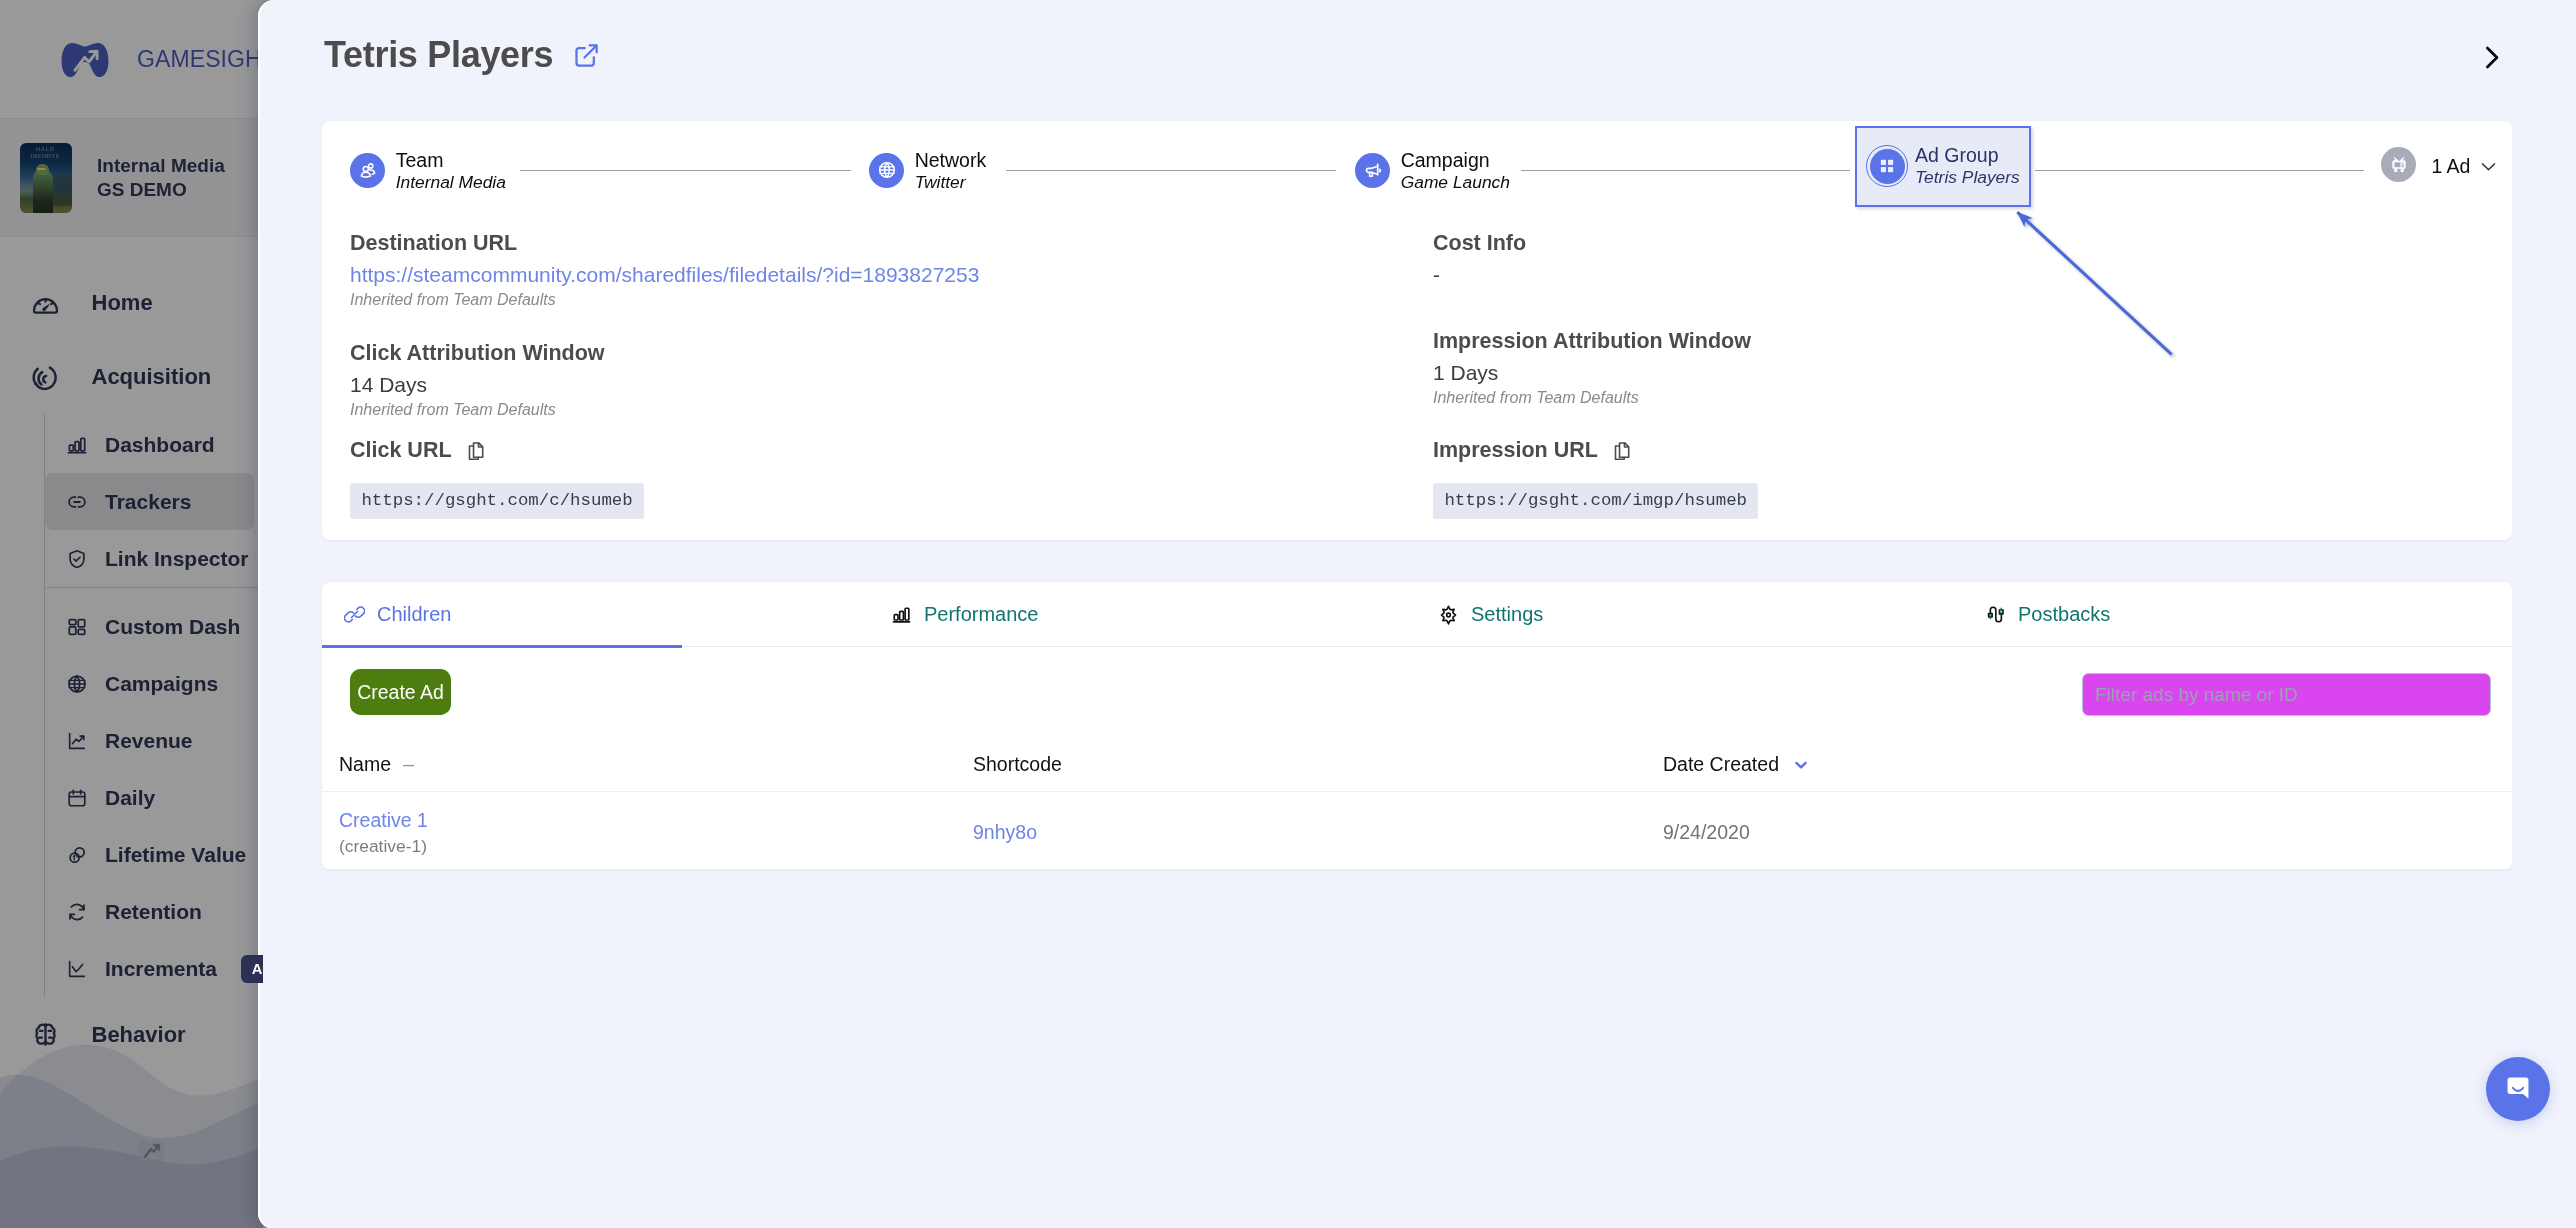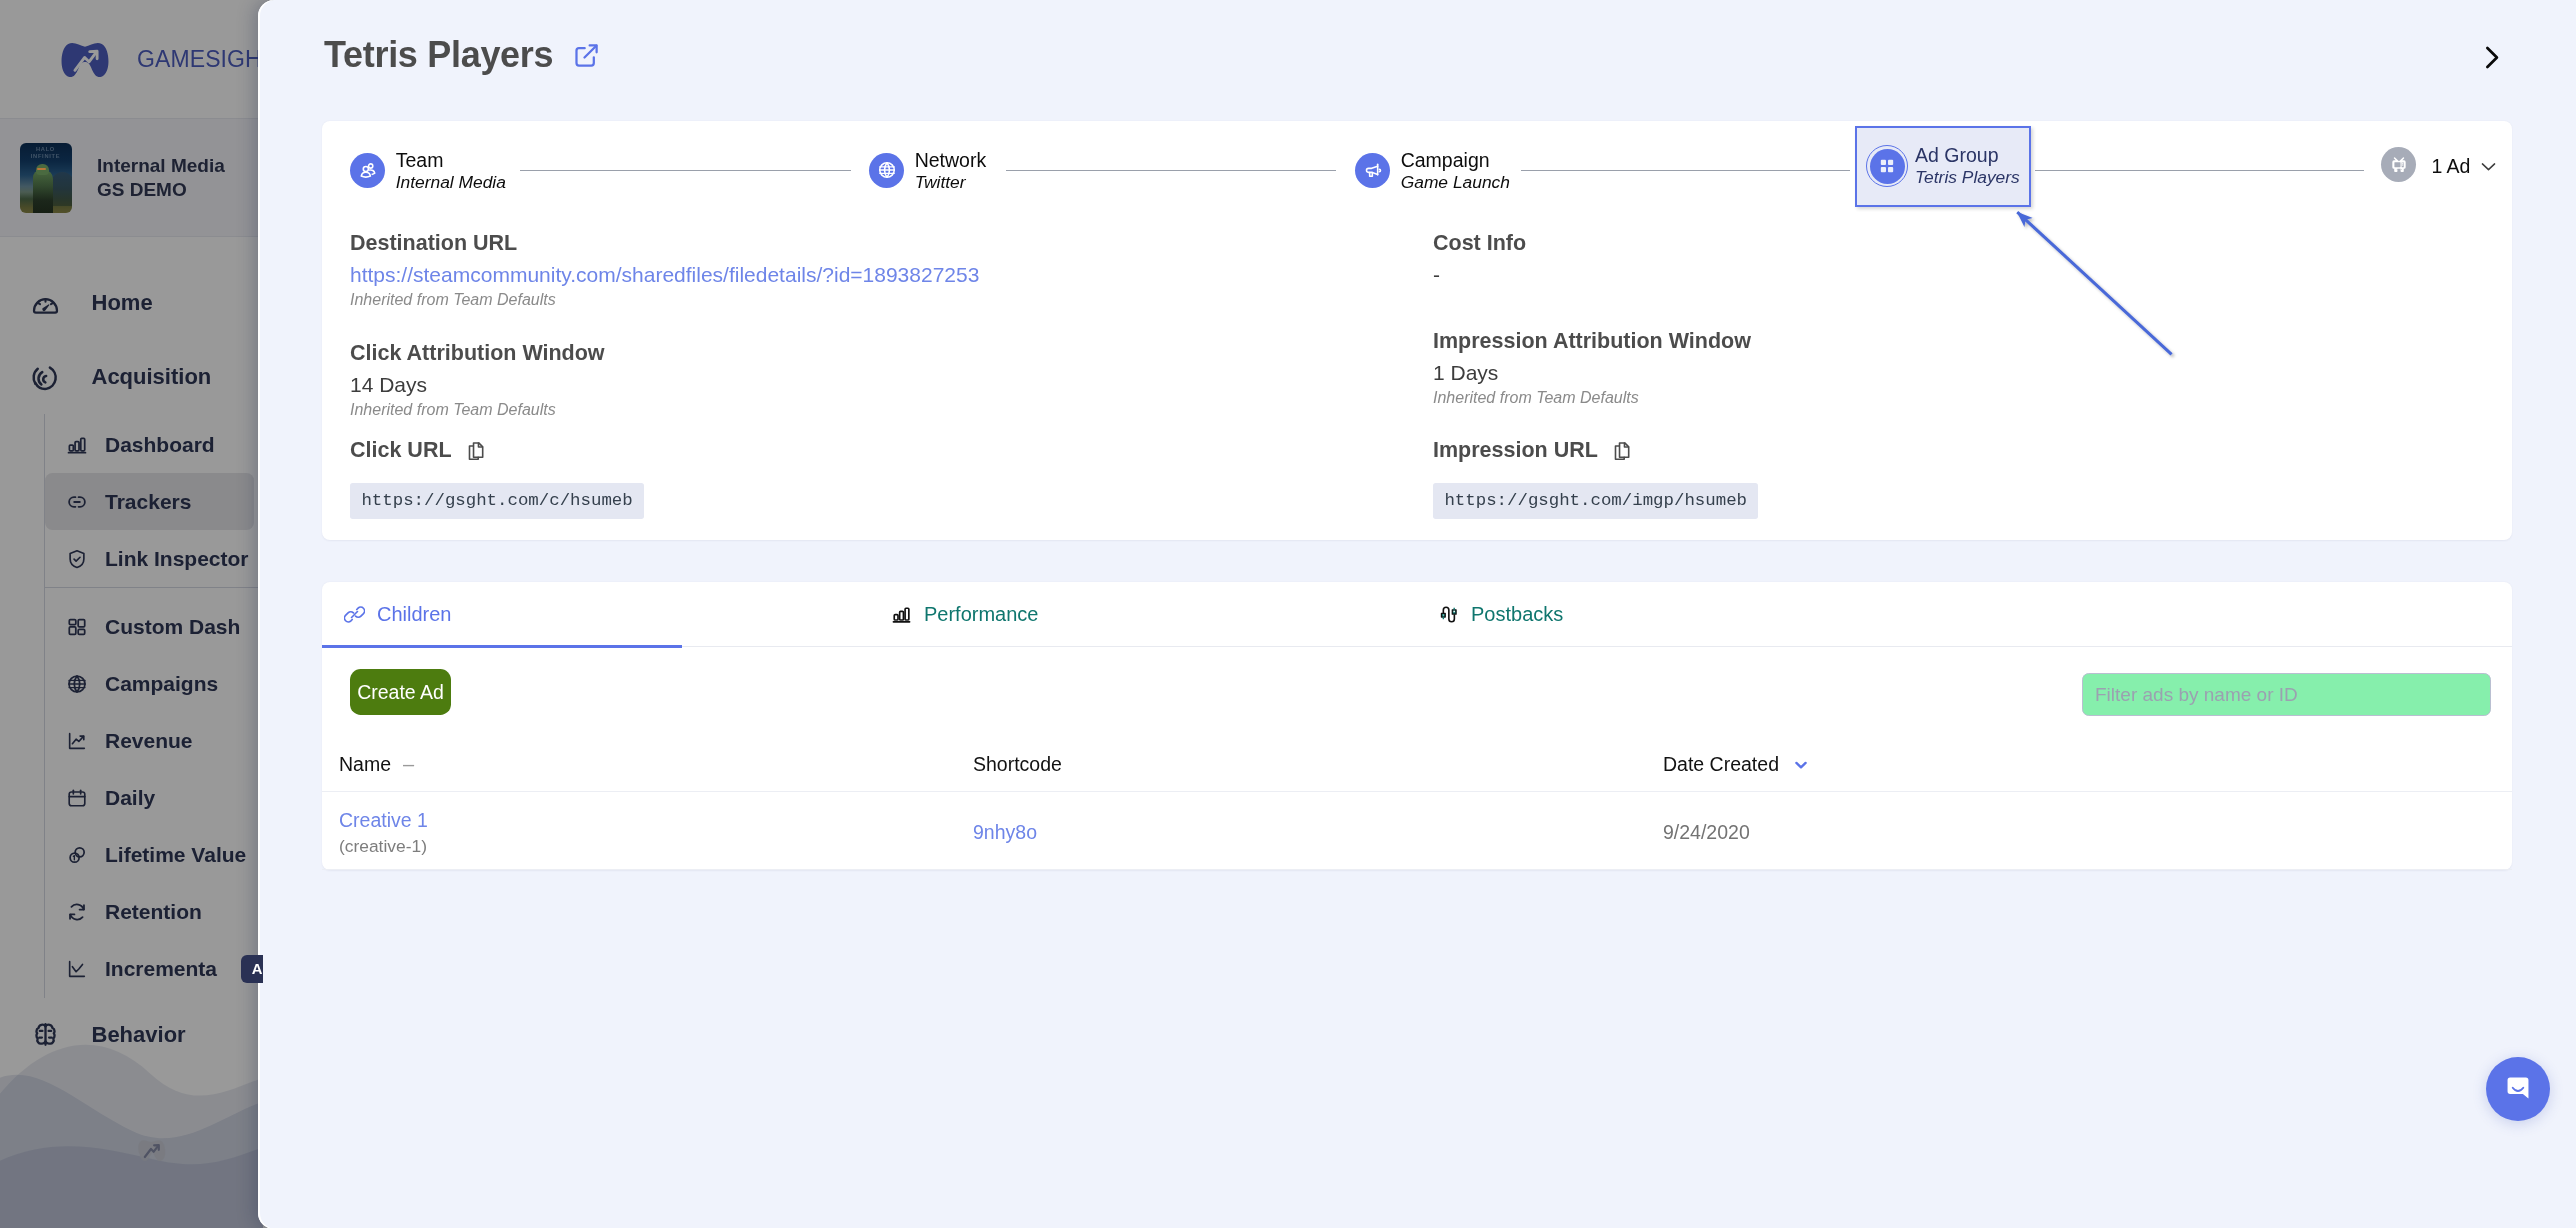--- a/index.html
+++ b/index.html
@@ -84,21 +84,21 @@
   .tabs{position:absolute;left:0;top:0;width:100%;height:65px;border-bottom:0.7px solid #e8eaf0;display:flex}
   .tab{width:547px;display:flex;align-items:center;gap:12px;font-size:20px;color:#0f766e;padding-left:22px;height:65px;
       cursor:pointer;position:relative}
   .tab.sel{color:#5b73e8}
   .tab.sel:after{content:"";position:absolute;left:0;width:360px;bottom:-0.7px;height:2.7px;background:#5b73e8}
   .tab svg{width:21px;height:21px;flex:none}
 
   .btn-green{position:absolute;left:28px;top:87px;background:#4d7c0f;color:#fff;border:none;border-radius:10.7px;
      font-size:19.5px;font-family:inherit;width:101px;height:46px;cursor:pointer;line-height:46px;padding:0;text-align:center}
   .filter-in{position:absolute;left:1760px;top:91px;width:409px;height:43px;border:0.7px solid #b9bfd1;border-radius:6.7px;
-     background:#86efac;font-size:19px;font-family:inherit;padding:0 12px;color:#3d3d3d;outline:none}
+     background:#d946ef;font-size:19px;font-family:inherit;padding:0 12px;color:#3d3d3d;outline:none}
   .filter-in::placeholder{color:#9ba1b0}
 
   .tbl{position:absolute;left:0;top:169px;width:100%}
   .tbl-head{display:flex;align-items:flex-start;height:41px;border-bottom:0.7px solid #eceef4;padding-top:1.3px}
   .tbl-row{display:flex;align-items:center;height:78px;border-bottom:0.7px solid #eceef4;padding-top:4px}
   .c-name{width:651px;padding-left:17px}
   .c-code{width:690px;padding-left:0}
   .c-date{flex:1}
   .th{font-size:19.5px;color:#121212;display:inline-flex;align-items:center;gap:12px;line-height:25.5px}
   .th .dash{color:#9a9a9a;font-size:20px}
@@ -438,20 +438,27 @@
             <span>Children</span>
           </div>
           <div class="tab">
             <svg class="" viewBox="0 0 24 24" fill="none" stroke="#111" stroke-width="1.9" stroke-linecap="round" stroke-linejoin="round">
               <rect x="3.7" y="12.2" width="4.3" height="6.1" rx="1" stroke-width="1.9"></rect>
               <rect x="9.9" y="8.4" width="4.3" height="9.9" rx="1" stroke-width="1.9"></rect>
               <rect x="16.1" y="4.9" width="4.3" height="13.4" rx="1" stroke-width="1.9"></rect>
               <path d="M2.8 20.4h18.4" stroke-width="2"></path>
             </svg>
             <span>Performance</span>
+          </div>
+          <div class="tab">
+            <svg class="" viewBox="0 0 24 24" fill="none" stroke="#111" stroke-width="1.9" stroke-linecap="round" stroke-linejoin="round">
+              <path d="M12 2.6 13.55 5.9a7.6 7.6 0 0 1 1.3.76l3.6-.55-1.45 3.35c.1.26.18.52.24.79l2.76 2.35-2.76 2.35c-.06.27-.14.53-.24.79l1.45 3.35-3.6-.55a7.6 7.6 0 0 1-1.3.76L12 22.6l-1.55-3.3a7.6 7.6 0 0 1-1.3-.76l-3.6.55 1.45-3.35a6.7 6.7 0 0 1-.24-.79L4 12.6l2.76-2.35c.06-.27.14-.53.24-.79L5.55 6.11l3.6.55a7.6 7.6 0 0 1 1.3-.76z"></path>
+              <circle cx="12" cy="12.6" r="2.1"></circle>
+            </svg>
+            <span>Settings</span>
           </div>
           <div class="tab">
             <svg class="" viewBox="0 0 24 24" fill="none" stroke="#111" stroke-width="1.9" stroke-linecap="round" stroke-linejoin="round">
               <path d="M6.1 11.4V6.8a3.15 3.15 0 0 1 6.3 0v10.3a3.15 3.15 0 0 0 6.3 0v-4.4" stroke-width="1.85"></path>
               <path d="M3.9 10.6h4.4v4.3H3.9z" fill="currentColor" stroke-width="1.4"></path>
               <path d="M5.3 14.9h1.6v2.5H5.3z" fill="currentColor" stroke="none"></path>
               <path d="M5.85 11.6h.5v2.3h-.5z" fill="#fff" stroke="none"></path>
               <path d="M16.3 6.6h4.4v5h-4.4z" fill="currentColor" stroke-width="1.4"></path>
               <path d="M17.7 4.4h1.6v2.3h-1.6z" fill="currentColor" stroke="none"></path>
               <rect x="17.65" y="7.7" width="1.7" height="1.7" fill="#fff" stroke="none"></rect>

